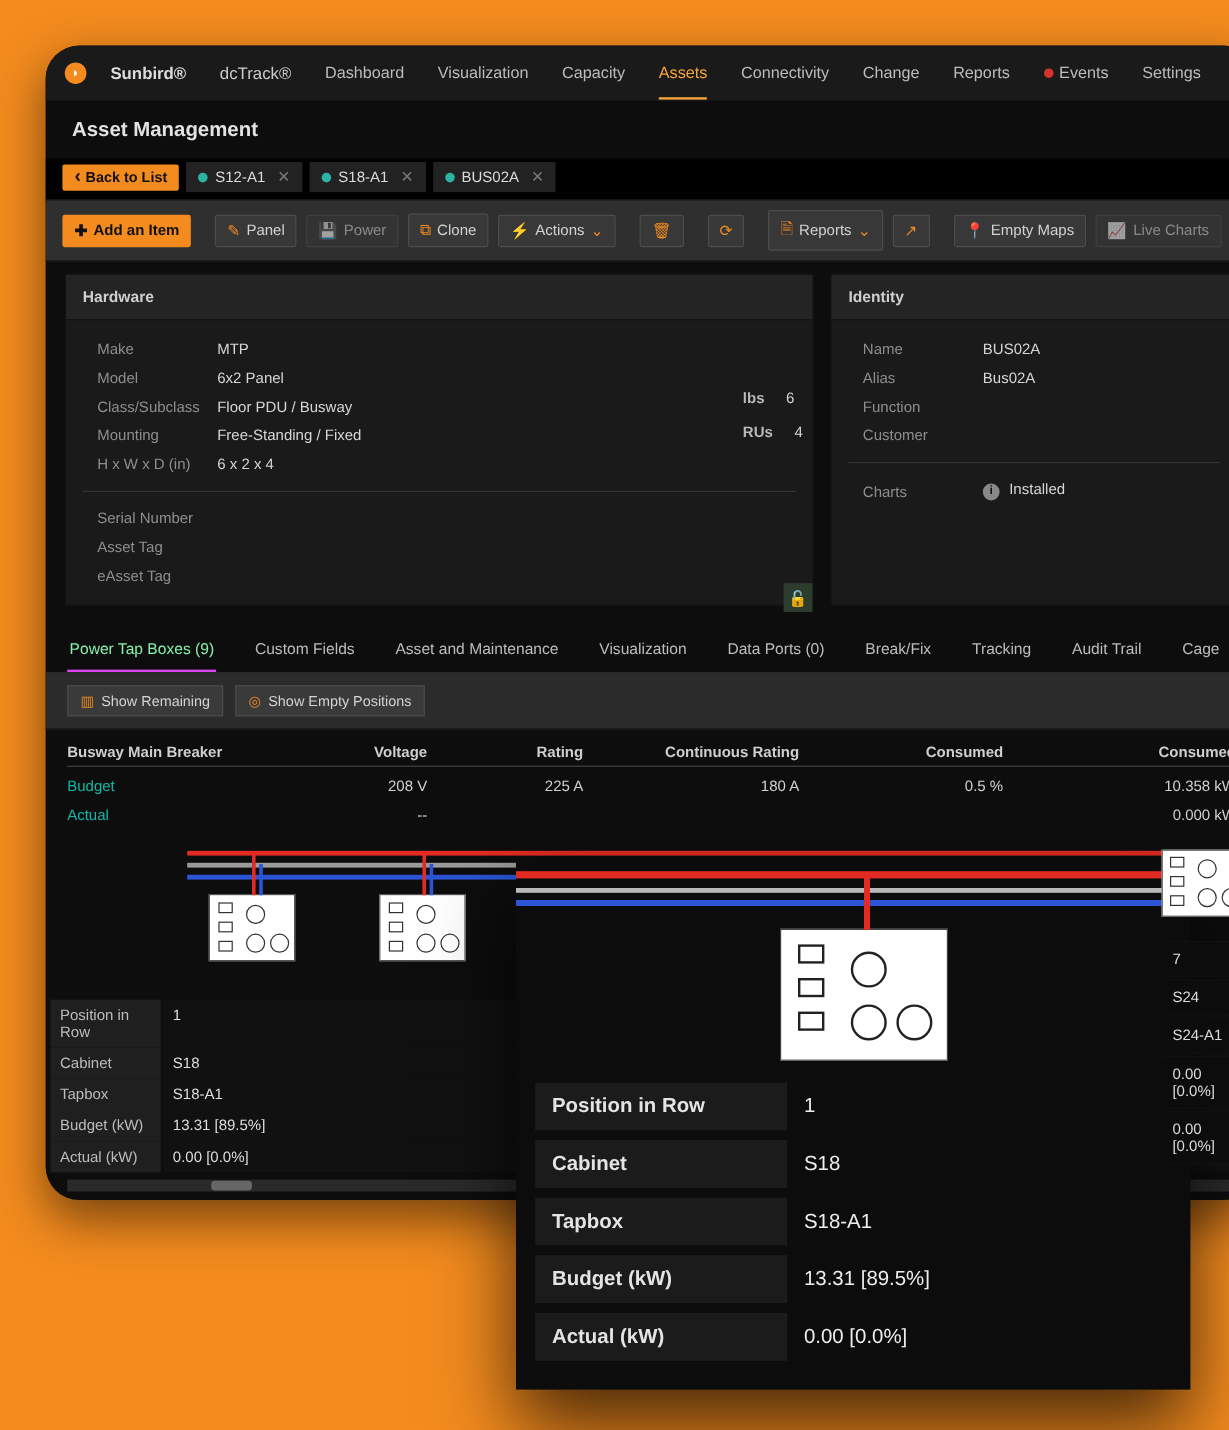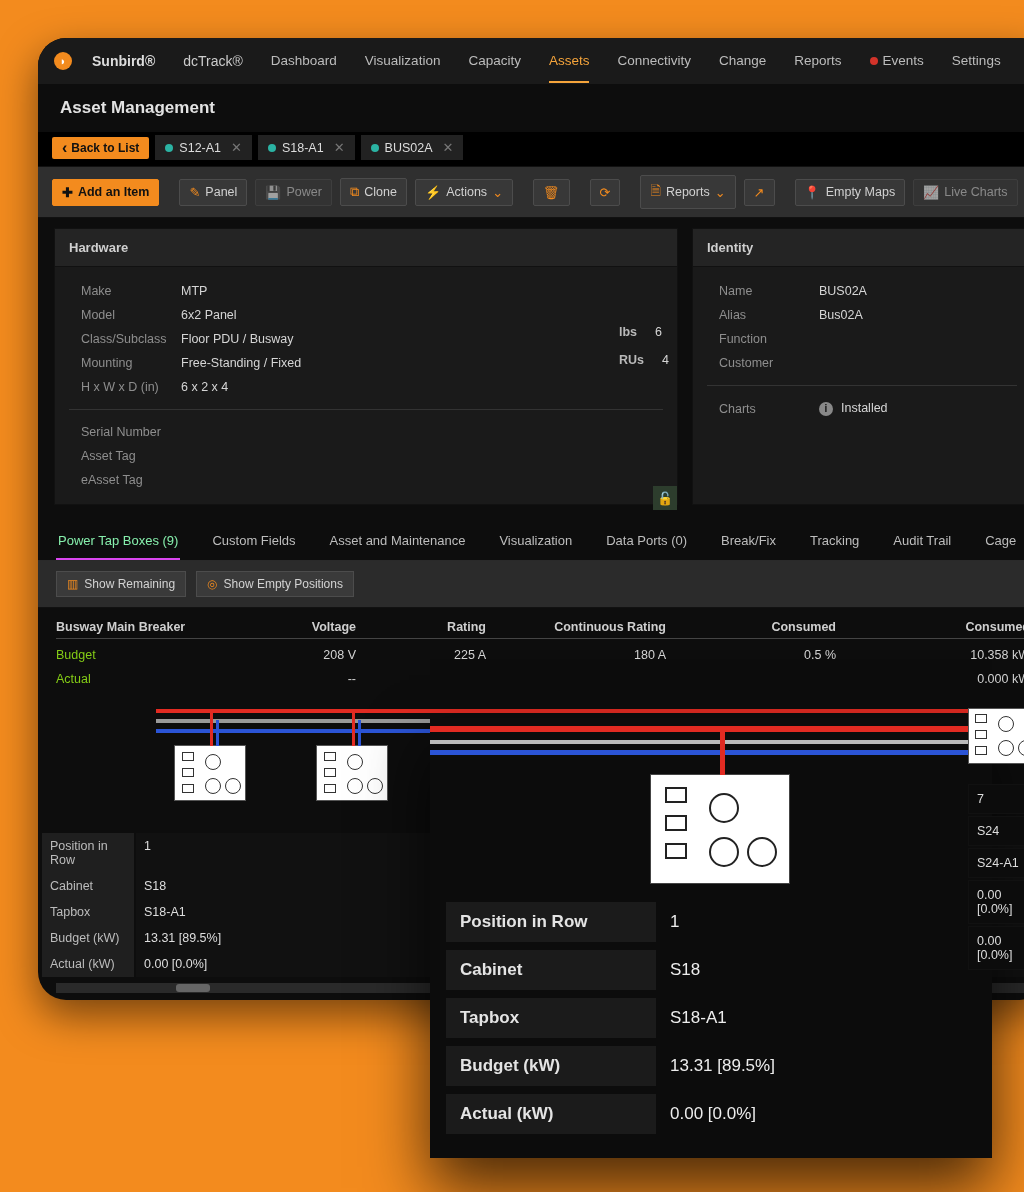--- a/index.html
+++ b/index.html
@@ -59,21 +59,21 @@
   .stab.active{color:#86efac;font-weight:400;border-bottom:2px solid #d946ef;}
   .subactions{display:flex;gap:10px;padding:10px 18px;background:#2b2b2b;border-bottom:1px solid #111;}
   .togbtn{background:#3a3a3a;border:1px solid #4c4c4c;padding:5px 10px;font-size:12px;color:#d3d3d3;cursor:pointer;display:flex;align-items:center;gap:6px;}
   .togbtn .i{color:#f38b1e;}
   
   .bhead{padding:12px 18px 4px;}
   .bgrid{display:grid;grid-template-columns:170px 130px 130px 180px 170px auto;font-size:12.5px;}
   .bh{color:#cfcfcf;font-weight:600;border-bottom:1px solid #444;padding-bottom:4px;margin-bottom:4px;text-align:right;}
   .bh:first-child{text-align:left;}
   .bc{color:#d2d2d2;padding:5px 0;text-align:right;}
-  .bc:first-child,.bc.lab{text-align:left;color:#84cc16;}
+  .bc:first-child,.bc.lab{text-align:left;color:#14b8a6;}
   
   .diagram{position:relative;height:130px;margin:4px 18px 0;}
   .bar{position:absolute;left:100px;right:0;height:4px;}
   .bar.red{top:10px;background:#e22b22;}
   .bar.blk{top:20px;background:#9a9a9a;}
   .bar.blu{top:30px;background:#2b54d6;}
   .tap{position:absolute;top:46px;width:72px;height:56px;background:#fff;border:1px solid #555;}
   .tap::before,.tap::after{content:"";position:absolute;}
   .tap .sq{position:absolute;left:7px;width:12px;height:9px;border:1.5px solid #333;}
   .tap .c{position:absolute;width:16px;height:16px;border:1.5px solid #333;border-radius:50%;}

